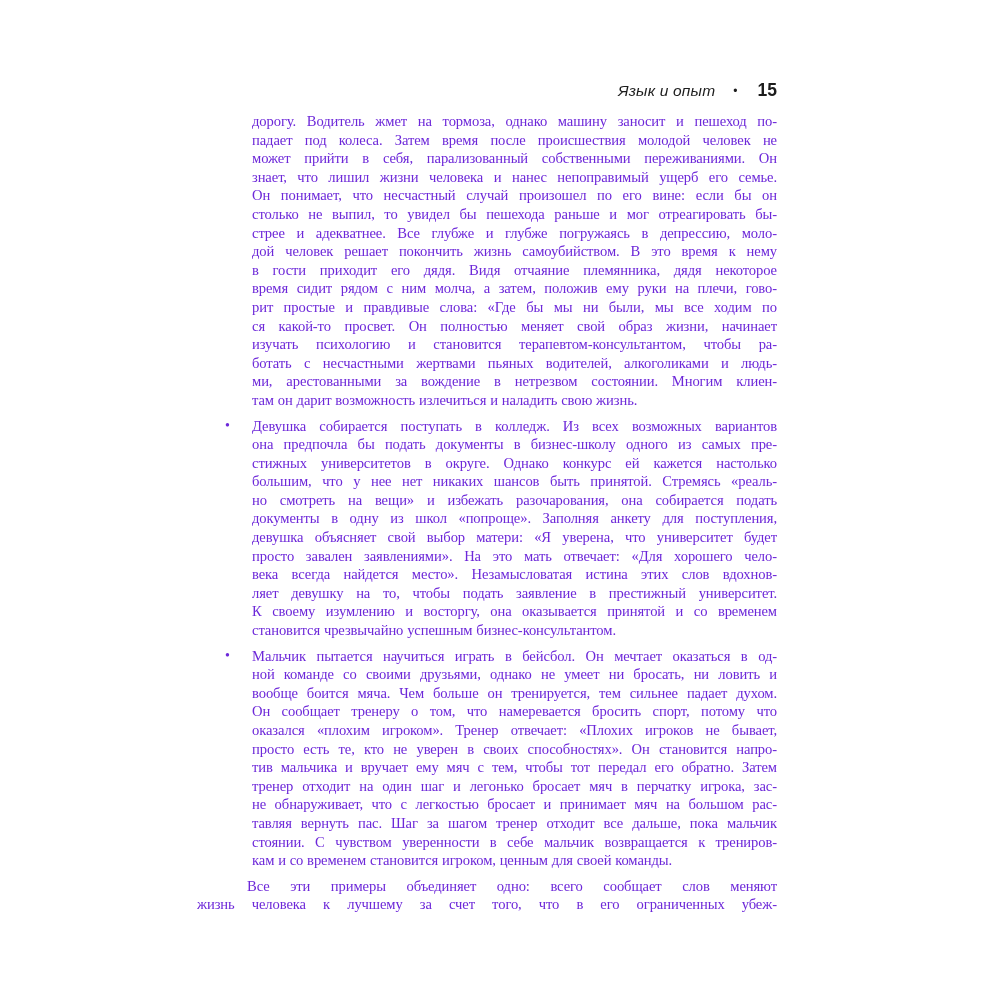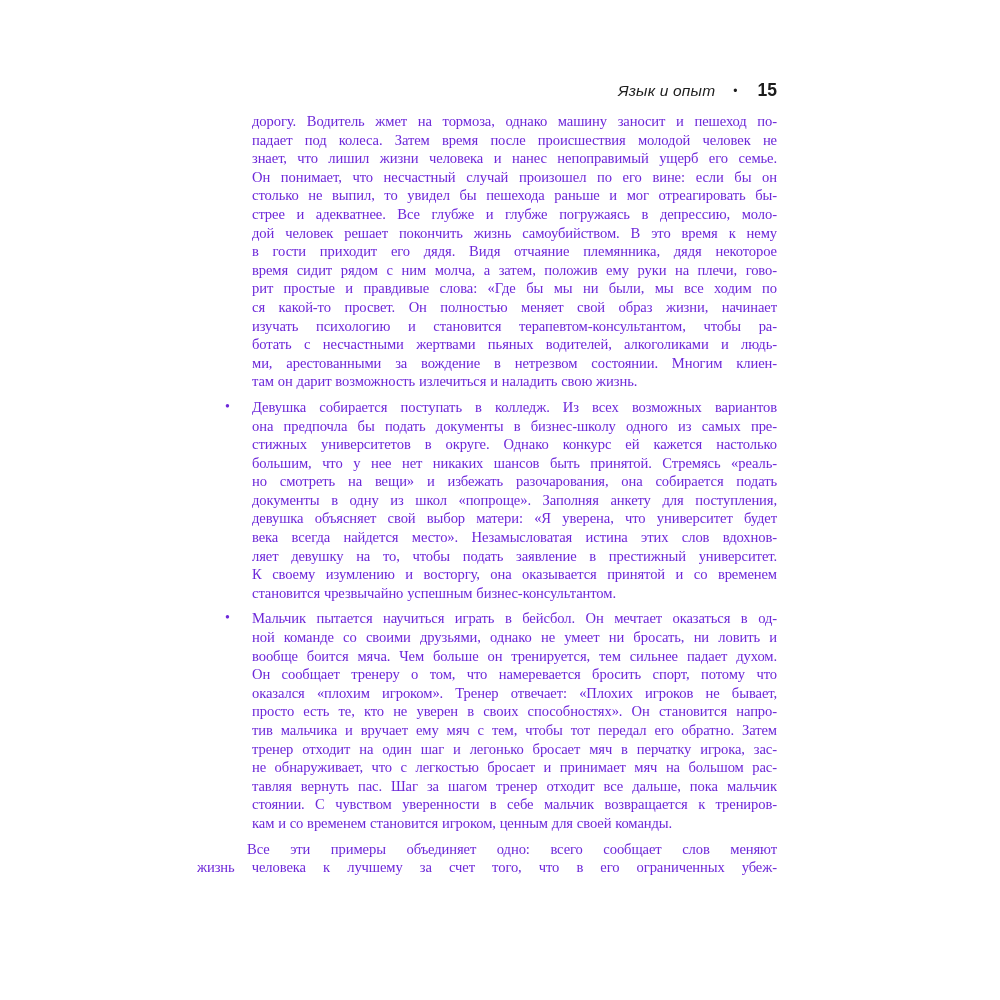--- a/index.html
+++ b/index.html
@@ -81,20 +81,21 @@
   <div id="running-header">
     <span id="running-title">Язык и опыт</span>
     <span id="header-dot">•</span>
     <span id="page-number">15</span>
   </div>
 
   <div id="page-text">
       <div class="para hanging">
         <div class="line full">дорогу. Водитель жмет на тормоза, однако машину заносит и пешеход по-</div>
         <div class="line full">падает под колеса. Затем время после происшествия молодой человек не</div>
+        <div class="line full">может прийти в себя, парализованный собственными переживаниями. Он</div>
         <div class="line full">знает, что лишил жизни человека и нанес непоправимый ущерб его семье.</div>
         <div class="line full">Он понимает, что несчастный случай произошел по его вине: если бы он</div>
         <div class="line full">столько не выпил, то увидел бы пешехода раньше и мог отреагировать бы-</div>
         <div class="line full">стрее и адекватнее. Все глубже и глубже погружаясь в депрессию, моло-</div>
         <div class="line full">дой человек решает покончить жизнь самоубийством. В это время к нему</div>
         <div class="line full">в гости приходит его дядя. Видя отчаяние племянника, дядя некоторое</div>
         <div class="line full">время сидит рядом с ним молча, а затем, положив ему руки на плечи, гово-</div>
         <div class="line full">рит простые и правдивые слова: «Где бы мы ни были, мы все ходим по</div>
         <div class="line full">ся какой-то просвет. Он полностью меняет свой образ жизни, начинает</div>
         <div class="line full">изучать психологию и становится терапевтом-консультантом, чтобы ра-</div>
@@ -104,20 +105,21 @@
       </div>
       <div class="para hanging">
         <span class="bullet">•</span>
         <div class="line full">Девушка собирается поступать в колледж. Из всех возможных вариантов</div>
         <div class="line full">она предпочла бы подать документы в бизнес-школу одного из самых пре-</div>
         <div class="line full">стижных университетов в округе. Однако конкурс ей кажется настолько</div>
         <div class="line full">большим, что у нее нет никаких шансов быть принятой. Стремясь «реаль-</div>
         <div class="line full">но смотреть на вещи» и избежать разочарования, она собирается подать</div>
         <div class="line full">документы в одну из школ «попроще». Заполняя анкету для поступления,</div>
         <div class="line full">девушка объясняет свой выбор матери: «Я уверена, что университет будет</div>
+        <div class="line full">просто завален заявлениями». На это мать отвечает: «Для хорошего чело-</div>
         <div class="line full">века всегда найдется место». Незамысловатая истина этих слов вдохнов-</div>
         <div class="line full">ляет девушку на то, чтобы подать заявление в престижный университет.</div>
         <div class="line full">К своему изумлению и восторгу, она оказывается принятой и со временем</div>
         <div class="line">становится чрезвычайно успешным бизнес-консультантом.</div>
       </div>
       <div class="para hanging">
         <span class="bullet">•</span>
         <div class="line full">Мальчик пытается научиться играть в бейсбол. Он мечтает оказаться в од-</div>
         <div class="line full">ной команде со своими друзьями, однако не умеет ни бросать, ни ловить и</div>
         <div class="line full">вообще боится мяча. Чем больше он тренируется, тем сильнее падает духом.</div>

